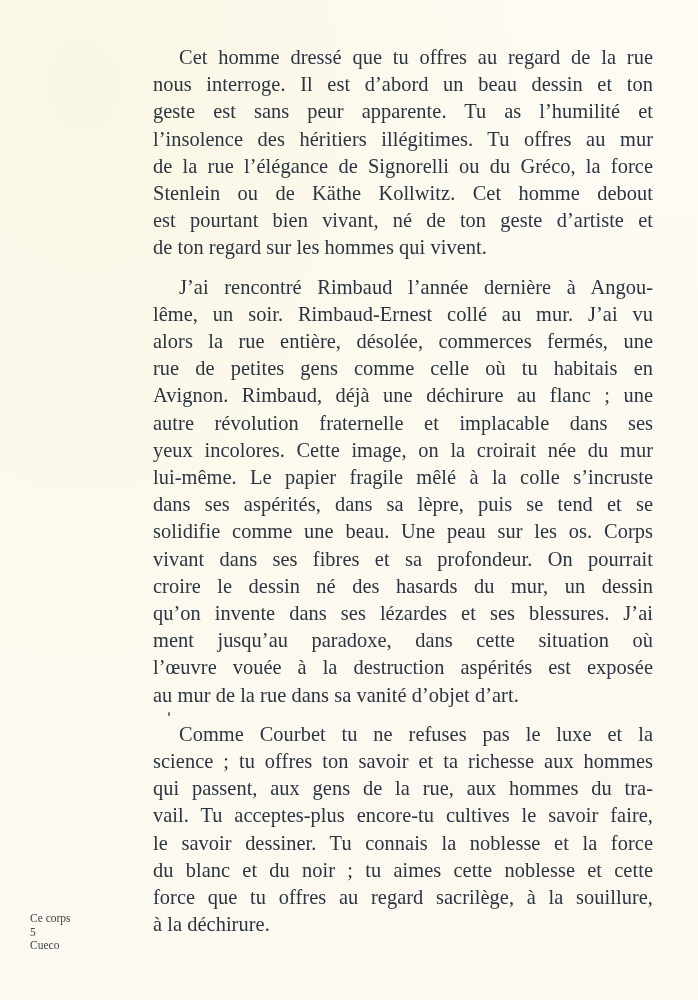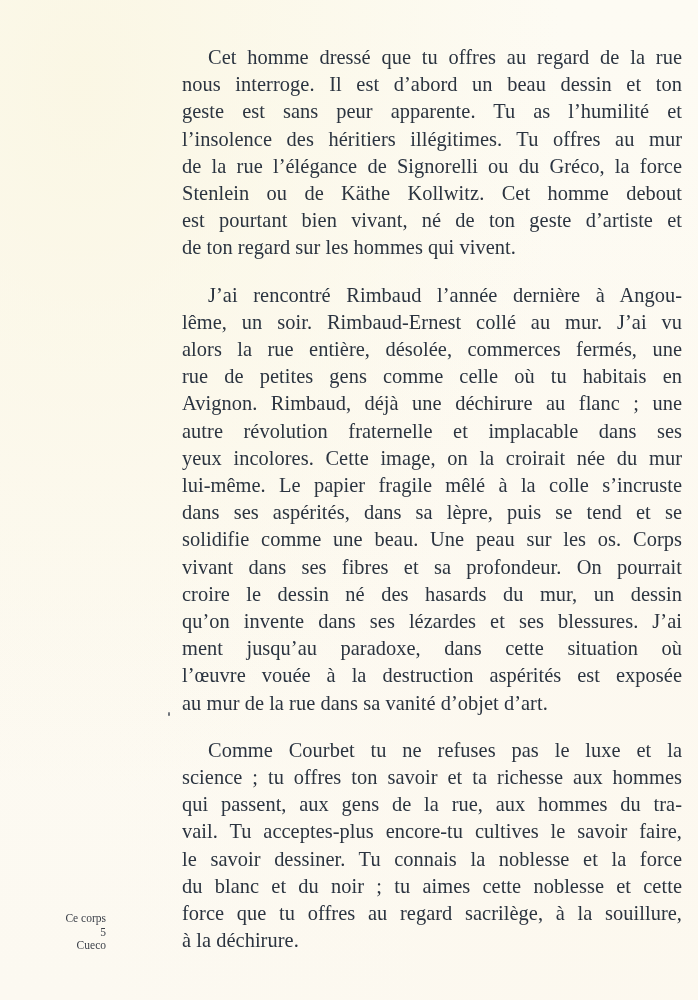--- a/index.html
+++ b/index.html
@@ -22,30 +22,30 @@
     inset: 0;
     background:
       radial-gradient(ellipse at 12% 8%, rgba(250,246,226,0.85) 0%, rgba(253,250,242,0) 55%),
       radial-gradient(ellipse at 88% 92%, rgba(252,248,238,0.8) 0%, rgba(253,250,242,0) 60%),
       linear-gradient(180deg, #fdfbf3 0%, #fdfaf2 45%, #fcf9f1 100%);
     pointer-events: none;
   }
 
   .text-column {
     position: absolute;
-    left: 182px;
+    left: 153px;
     top: 44px;
     width: 500px;
   }
 
   .paragraph {
     margin: 0;
   }
   .paragraph + .paragraph {
-    margin-top: 20px;
+    margin-top: 12px;
   }
 
   
   .line {
     display: block;
     font-size: 20.4px;
     line-height: 27.2px;
     letter-spacing: 0.05px;
     text-align: justify;
     text-align-last: justify;
@@ -57,21 +57,21 @@
   
   .line.last {
     text-align-last: left;
   }
 
   .colophon {
     position: absolute;
     left: 30px;
     top: 912px;
     width: 76px;
-    text-align: right;
+    text-align: left;
     font-size: 11.5px;
     line-height: 13.5px;
     color: #3a3f48;
     font-family: "Liberation Serif", "DejaVu Serif", serif;
   }
   .colophon div {
     white-space: nowrap;
   }
 
   

